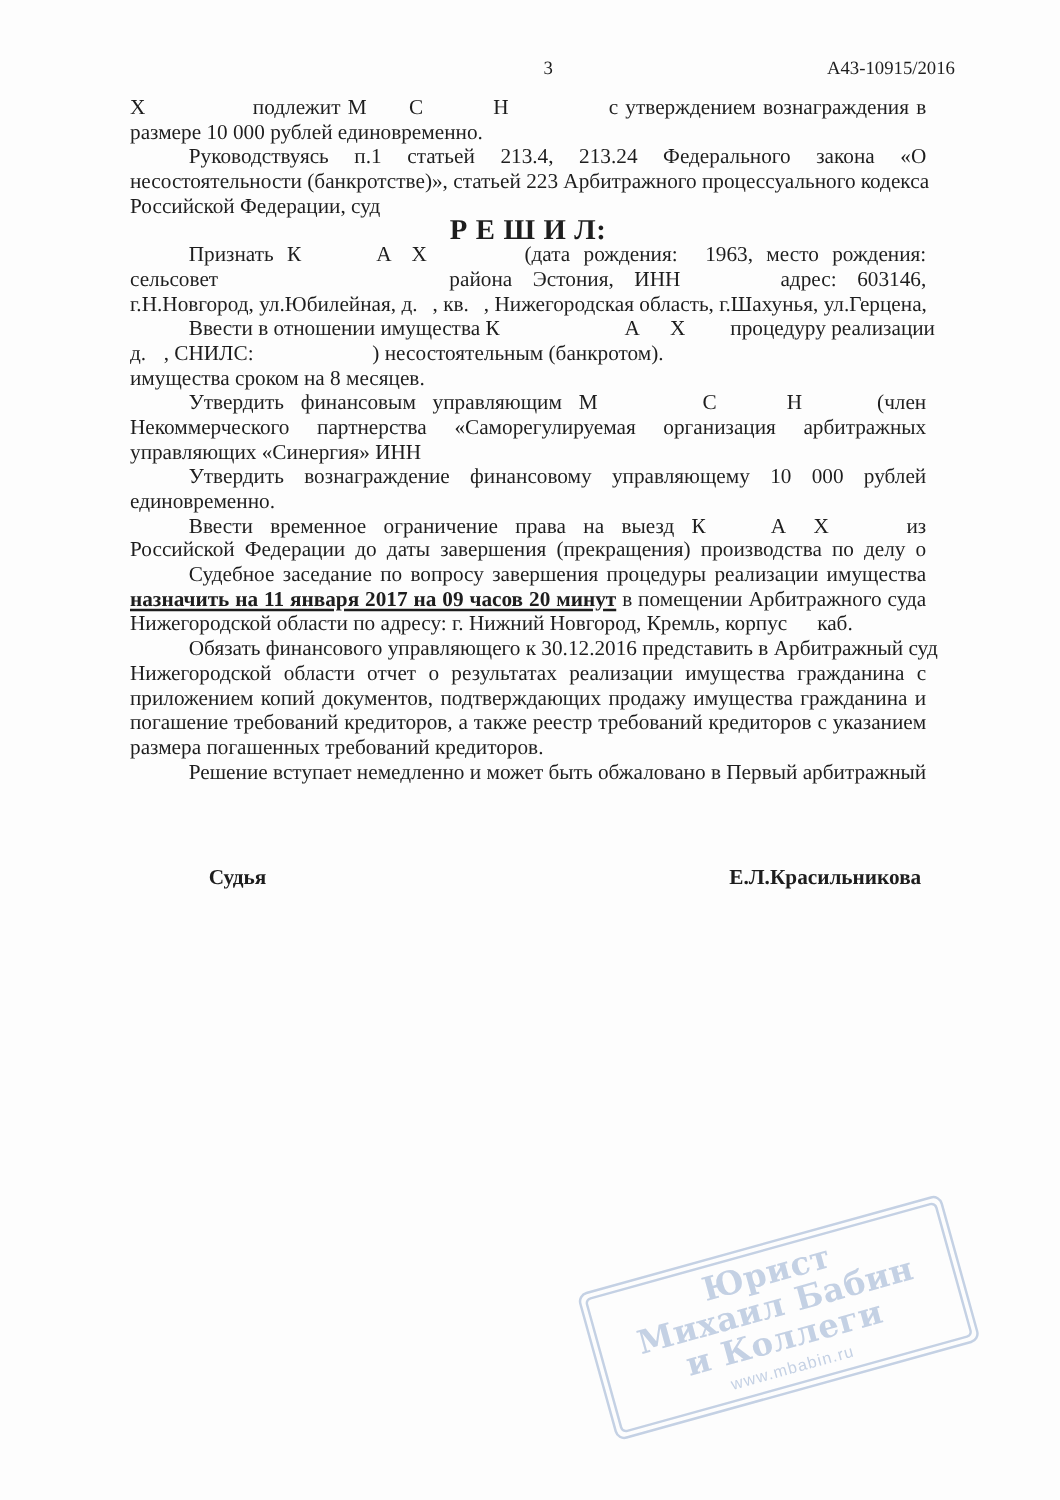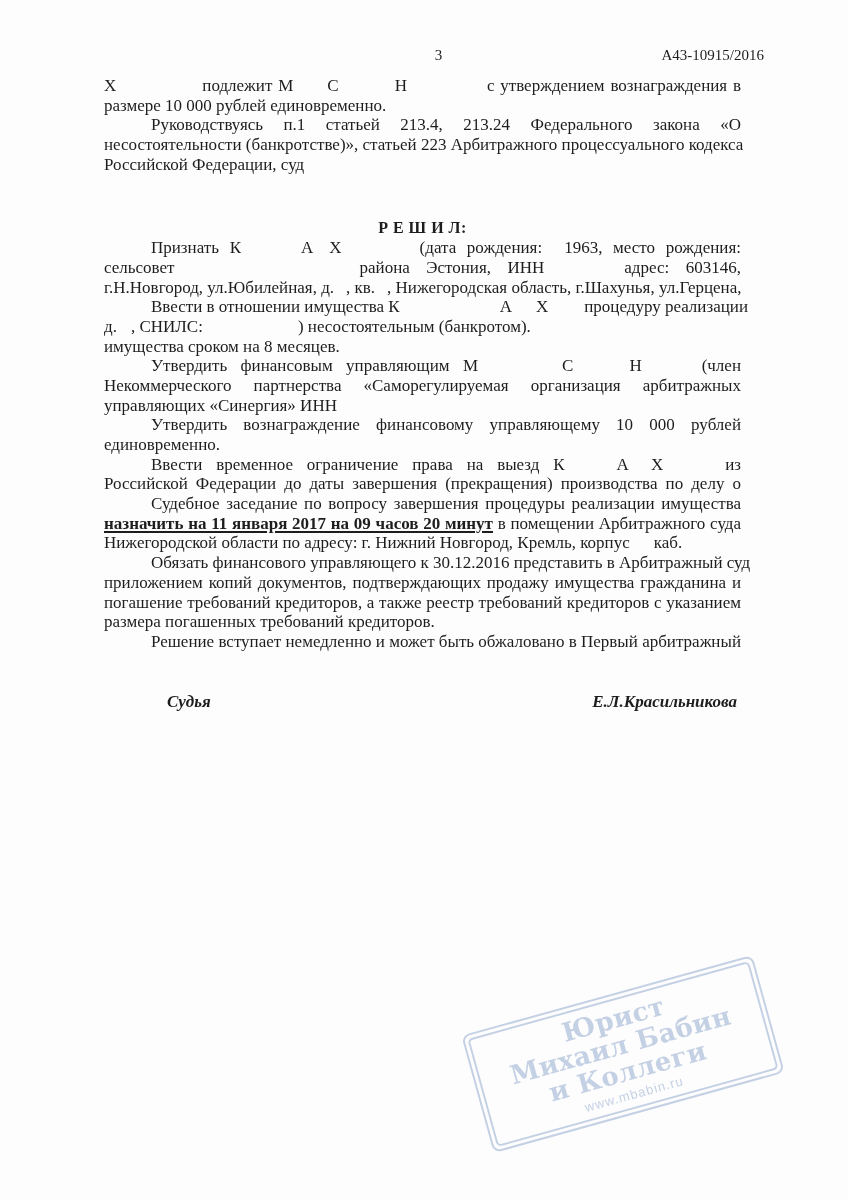--- a/index.html
+++ b/index.html
@@ -19,29 +19,29 @@
     position:absolute;left:104px;top:76px;width:637px;font-size:17px;
   }
   .docline{
     height:19.7px;line-height:19.7px;white-space:nowrap;
     text-align:justify;text-align-last:justify;
   }
   .docline.jlast{text-align:right;text-align-last:left;}
   .docline.indent{text-indent:47px;}
   .docline.heading{
     text-align:center;text-align-last:center;font-weight:bold;
-    font-size:16px;letter-spacing:.5px;margin-top:44px;
+    font-size:23px;letter-spacing:.5px;
   }
   .b{font-weight:bold;}
   .u{text-decoration:underline;text-decoration-thickness:2px;text-underline-offset:2px;}
   .gap{display:inline-block;height:1px;}
   .sig-row{
     position:absolute;left:120px;top:692px;width:637px;
     display:flex;justify-content:space-between;align-items:flex-end;
-    font-size:17px;font-weight:bold;font-style:italic;
+    font-size:17px;font-weight:bold;
   }
   .sig-label{padding-left:47px;}
   .sig-name{padding-right:20px;}
   .stamp{
     position:absolute;left:472px;top:993px;width:302px;height:122px;
     transform:rotate(-15.5deg);color:#c2cfe3;opacity:.95;
   }
   .stamp-outer{
     width:100%;height:100%;box-sizing:border-box;
     border:2px solid currentColor;border-radius:8px;padding:3px;
@@ -83,20 +83,21 @@
     <div class="docline"><span>Некоммерческого партнерства «Саморегулируемая организация арбитражных</span></div>
     <div class="docline jlast"><span>управляющих «Синергия» ИНН</span></div>
     <div class="docline indent"><span>Утвердить вознаграждение финансовому управляющему 10 000 рублей</span></div>
     <div class="docline jlast"><span>единовременно.</span></div>
     <div class="docline indent"><span>Ввести временное ограничение права на выезд К</span><span class="gap" style="width: 52px;"></span><span>А</span><span class="gap" style="width: 22px;"></span><span>Х</span><span class="gap" style="width: 62px;"></span><span>из</span></div>
     <div class="docline"><span>Российской Федерации до даты завершения (прекращения) производства по делу о</span></div>
     <div class="docline indent"><span>Судебное заседание по вопросу завершения процедуры реализации имущества</span></div>
     <div class="docline"><span class="b u">назначить на 11 января 2017 на 09 часов 20 минут</span><span> в помещении Арбитражного суда</span></div>
     <div class="docline jlast"><span>Нижегородской области по адресу: г. Нижний Новгород, Кремль, корпус</span><span class="gap" style="width: 24px;"></span><span>каб.</span></div>
     <div class="docline indent"><span>Обязать финансового управляющего к 30.12.2016 представить в Арбитражный суд</span></div>
+    <div class="docline"><span>Нижегородской области отчет о результатах реализации имущества гражданина с</span></div>
     <div class="docline"><span>приложением копий документов, подтверждающих продажу имущества гражданина и</span></div>
     <div class="docline"><span>погашение требований кредиторов, а также реестр требований кредиторов с указанием</span></div>
     <div class="docline jlast"><span>размера погашенных требований кредиторов.</span></div>
     <div class="docline indent"><span>Решение вступает немедленно и может быть обжаловано в Первый арбитражный</span></div>
   </div>
 
 <div class="sig-row">
   <span class="sig-label">Судья</span>
   <span class="sig-name">Е.Л.Красильникова</span>
 </div>

